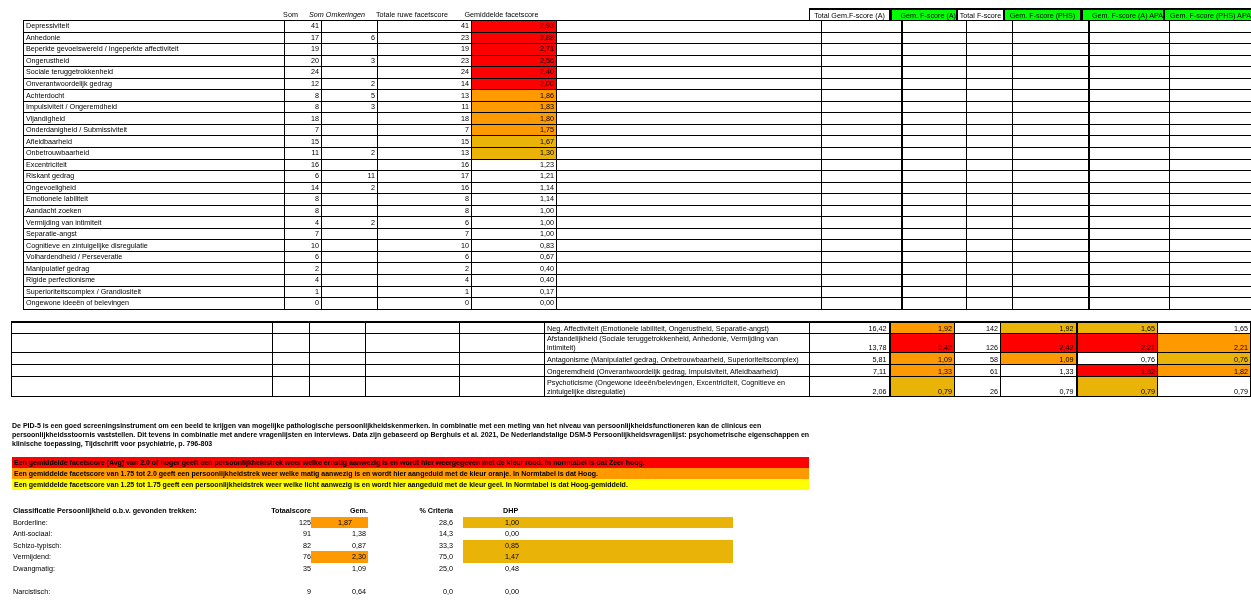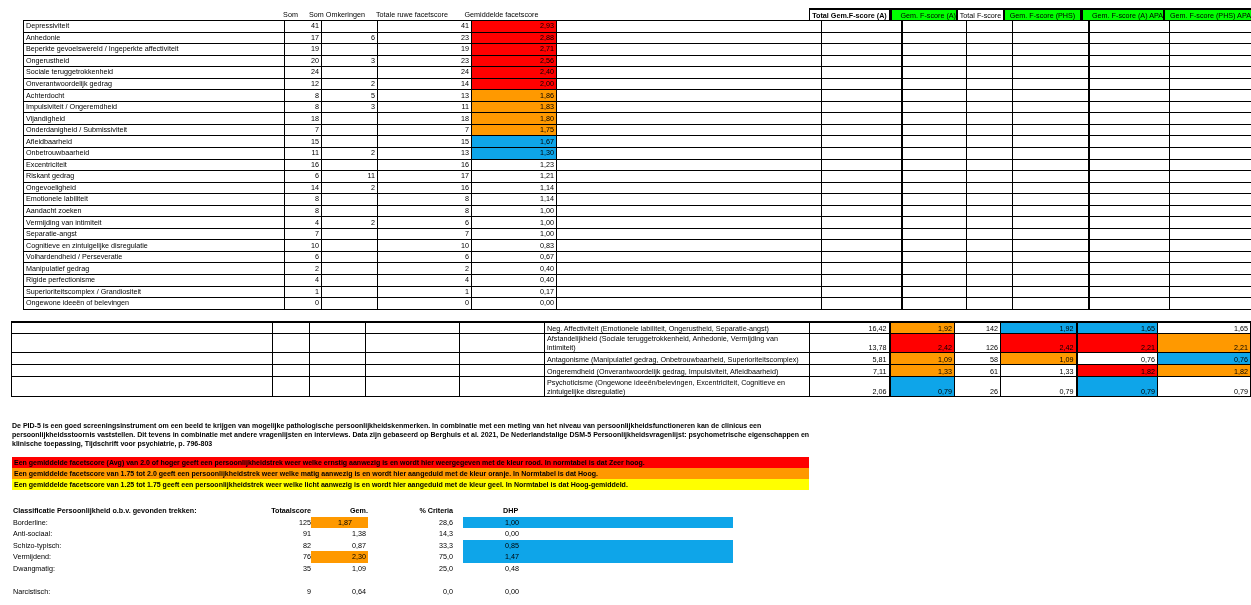--- a/index.html
+++ b/index.html
@@ -5,39 +5,39 @@
   html, body { margin:0; padding:0; background:#ffffff; }
   body { width:1251px; height:605px; position:relative; overflow:hidden;
          font-family:"Liberation Sans", sans-serif; font-size:7.2px; color:#000; }
   .abs { position:absolute; }
   table { border-collapse:collapse; }
   .grid td { border:1px solid #000; height:10.55px; padding:0 2px; white-space:nowrap; line-height:10px; overflow:hidden; }
   .hdr { position:absolute; top:9px; height:11px; line-height:11px; text-align:center; white-space:nowrap; }
   .num { text-align:right; }
   .red { background:#ff0000; }
   .orange { background:#ff9900; }
-  .yellow { background:#0ea5e9; }
+  .yellow { background:#eab308; }
   .green { background:#00ff00; }
   .rh { border:1px solid #000; border-bottom:none; }
   .bgrid td { border:1px solid #000; padding:0 2px; white-space:nowrap; line-height:9px; vertical-align:bottom; }
   .bgrid td.wrap { white-space:normal; }
   .para { font-size:7px; font-weight:bold; line-height:9px; }
   .band { height:11px; line-height:11px; font-weight:bold; font-size:7px; padding-left:2px; white-space:nowrap; }
   .cls td { padding:0; height:11.5px; line-height:11.5px; white-space:nowrap; }
 </style>
 </head>
 <body>
 
 <div class="hdr" style="left:272px;width:37px;">Som</div>
-<div class="hdr" style="left:309px;width:56px;">Som Omkeringen</div>
+<div class="hdr" style="left:309px;width:56px;font-style:italic;">Som Omkeringen</div>
 <div class="hdr" style="left:365px;width:94px;">Totale ruwe facetscore</div>
 <div class="hdr" style="left:459px;width:85px;">Gemiddelde facetscore</div>
 
 <div class="abs" style="left:809px;top:8px;height:12px;display:flex;border-top:1px solid #000;">
-  <div class="rh" style="width:79px;text-align:center;line-height:11px;font-weight:bold;">Total Gem.F-score (A)</div>
+  <div class="rh" style="width:79px;text-align:center;line-height:11px;">Total Gem.F-score (A)</div>
   <div class="rh green" style="width:64px;text-align:right;line-height:11px;border-left:2px solid #000;">Gem. F-score (A)</div>
   <div class="rh" style="width:45px;text-align:center;line-height:11px;">Total F-score</div>
   <div class="rh green" style="width:75px;text-align:center;line-height:11px;">Gem. F-score (PHS)</div>
   <div class="rh green" style="width:80px;text-align:right;line-height:11px;border-left:2px solid #000;">Gem. F-score (A) APA</div>
   <div class="rh green" style="width:91px;text-align:center;line-height:11px;">Gem. F-score (PHS) APA</div>
 </div>
 
 <table class="grid abs" style="left:11px;top:20px;width:1239px;table-layout:fixed;margin-left:12px;">
   <colgroup>
     <col style="width:261px">

